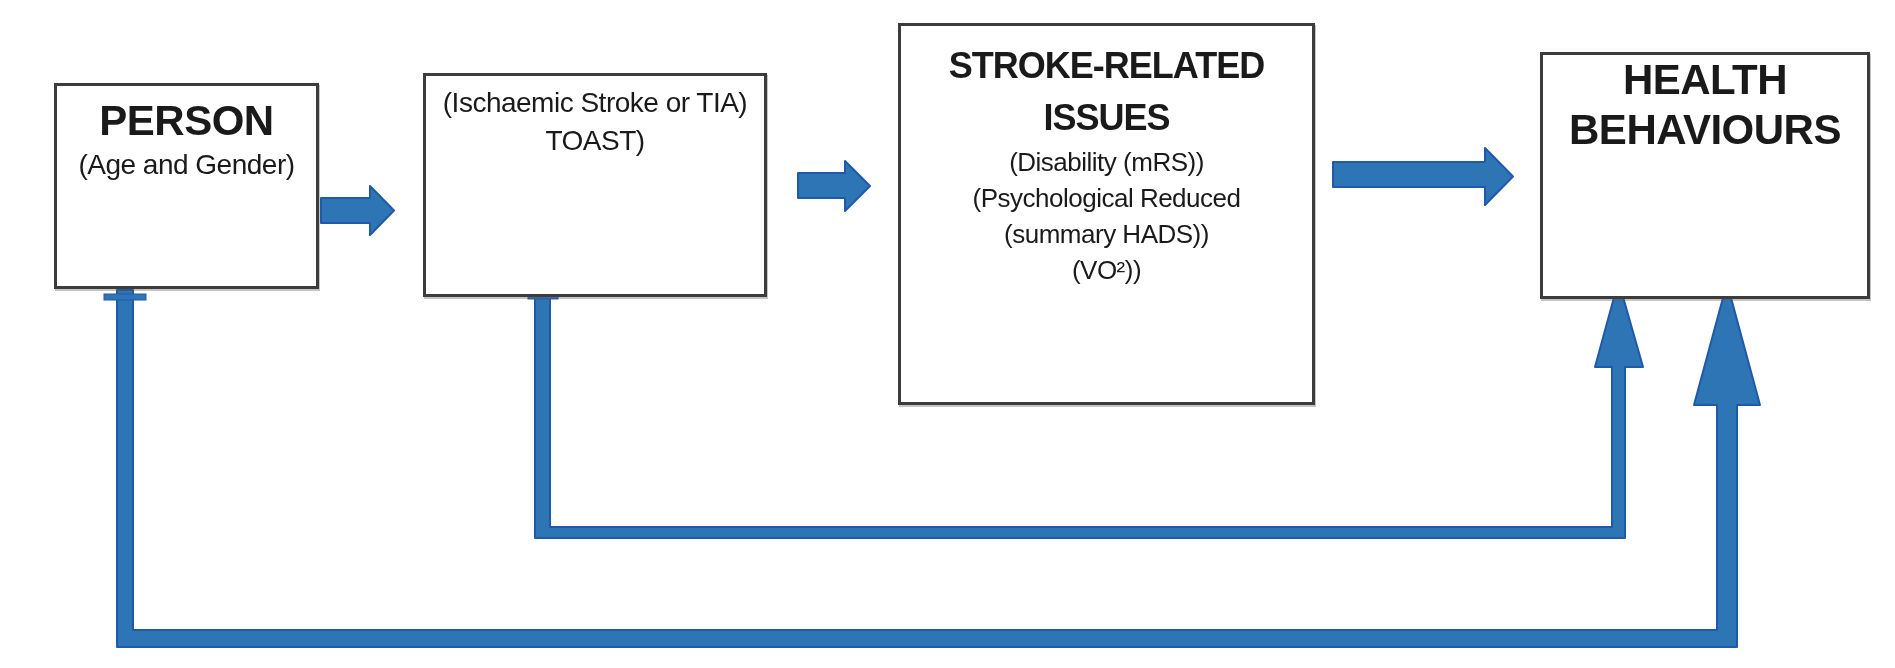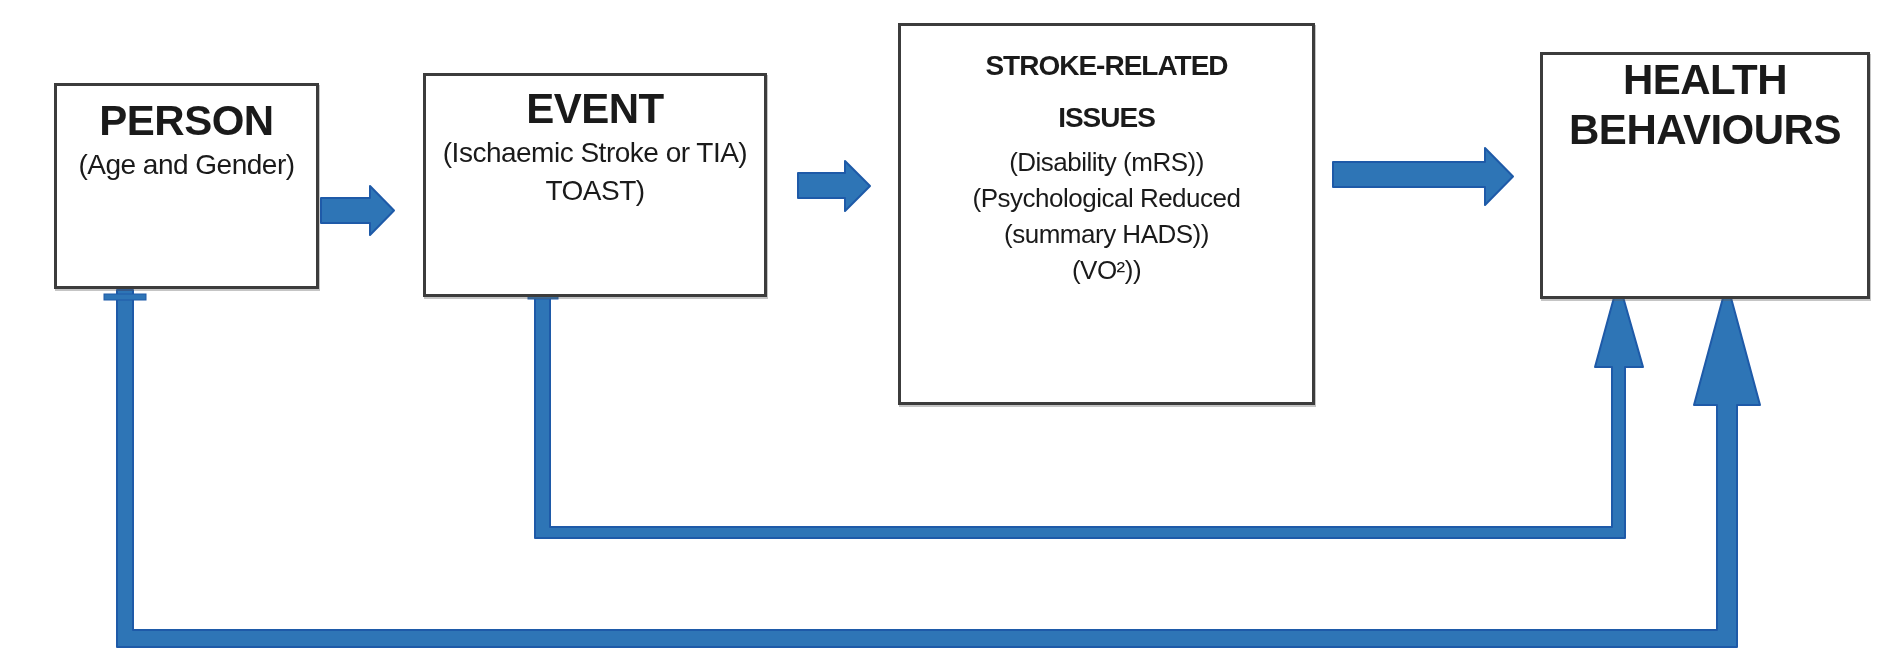--- a/index.html
+++ b/index.html
@@ -38,21 +38,21 @@
   .box-sub {
     font-size: 28px;
     line-height: 38px;
     letter-spacing: -0.5px;
     white-space: nowrap;
   }
   #box-person  { left: 22px;   top: 83px; width: 265px; height: 206px; padding-top: 10px; margin-left: 32px; }
   #box-event   { left: 423px;  top: 73px; width: 344px; height: 224px; padding-top: 8px;  }
   #box-stroke  { left: 898px;  top: 23px; width: 417px; height: 382px; padding-top: 14px; }
   #box-health  { left: 1540px; top: 52px; width: 330px; height: 247px; }
-  #box-stroke .box-title { font-size: 28px; line-height: 52px; letter-spacing: -1px; }
+  #box-stroke .box-title { font-size: 36px; line-height: 52px; letter-spacing: -1px; }
   #box-stroke .box-sub   { font-size: 26px; line-height: 36px; }
   #arrow-layer {
     position: absolute;
     left: 0; top: 0;
     width: 1895px;
     height: 668px;
     z-index: 1;
   }
 </style>
 </head>
@@ -76,21 +76,20 @@
 
     <rect x="528" y="294" width="30" height="5" fill="#2E75B6" stroke="#1E5AA8" stroke-width="1"></rect>
   </svg>
 
   <div class="box" id="box-person">
     <div class="box-title">PERSON</div>
     <div class="box-sub">(Age and Gender)</div>
   </div>
 
   <div class="box" id="box-event">
-    <div class="box-title">EVENT</div>
     <div class="box-sub">(Ischaemic Stroke or TIA)</div>
     <div class="box-sub">TOAST)</div>
   </div>
 
   <div class="box" id="box-stroke">
     <div class="box-title">STROKE-RELATED</div>
     <div class="box-title">ISSUES</div>
     <div class="box-sub">(Disability (mRS))</div>
     <div class="box-sub">(Psychological Reduced</div>
     <div class="box-sub">(summary HADS))</div>

